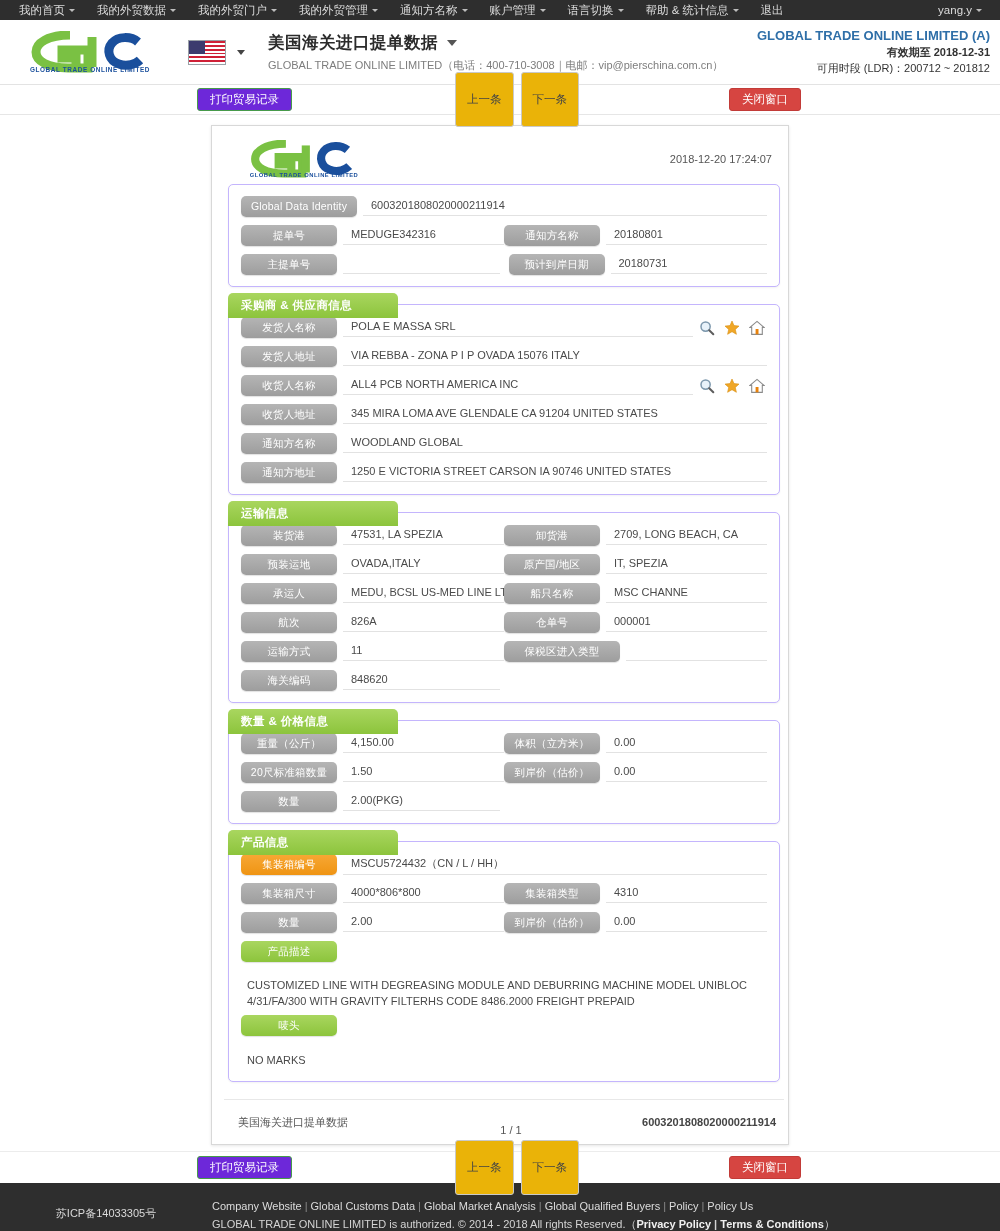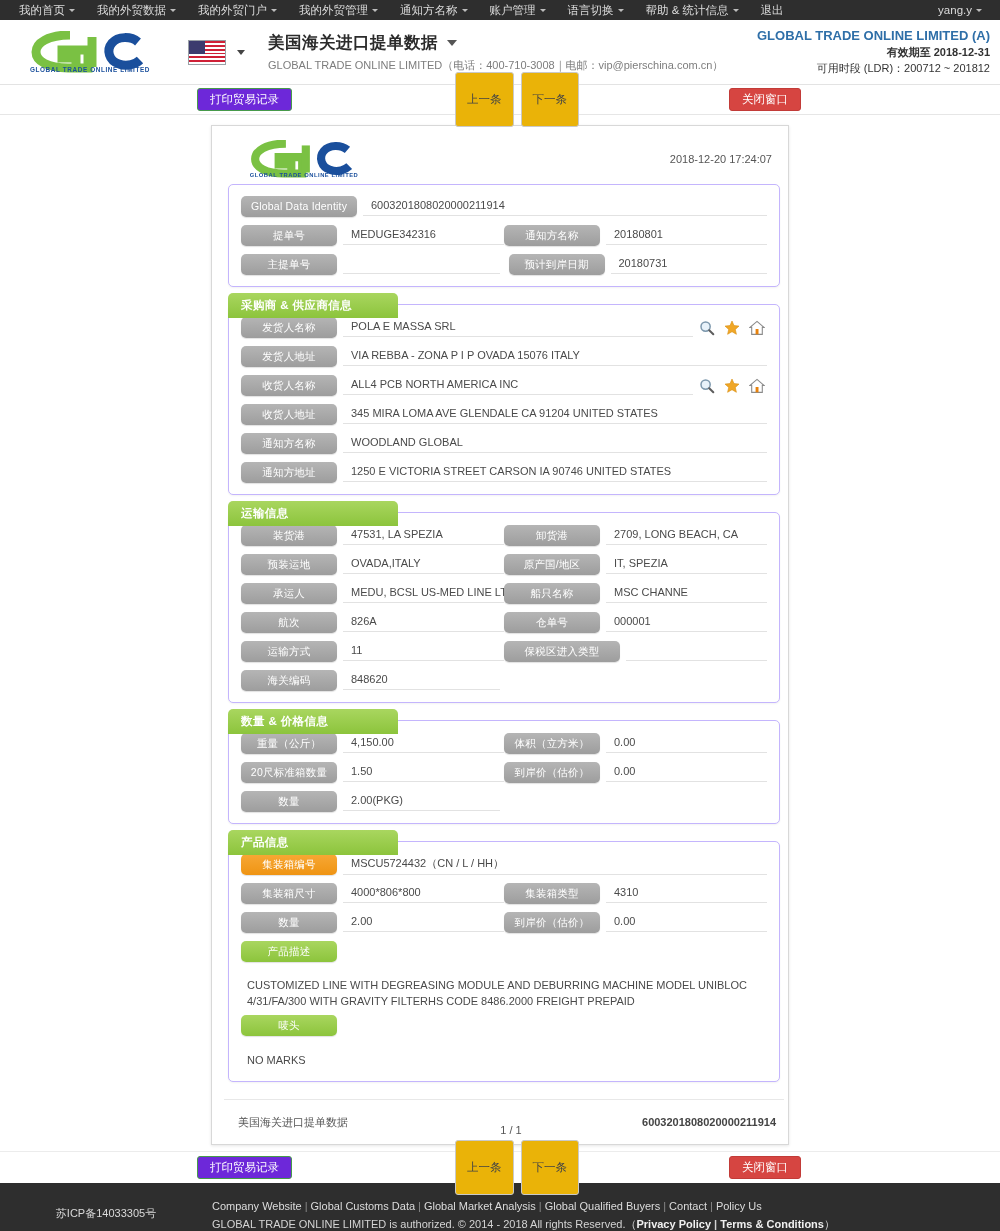--- a/index.html
+++ b/index.html
@@ -604,19 +604,19 @@
     <button class="btn btn-grey">上一条</button>
     <button class="btn btn-grey">下一条</button>
   </div>
   <div class="ab-right"><button class="btn btn-red">关闭窗口</button></div>
 </div>
 
 <div class="site-footer">
   <div class="icp">苏ICP备14033305号</div>
   <div>
     <div class="foot-links">
-      <a>Company Website</a><span class="sep">|</span><a>Global Customs Data</a><span class="sep">|</span><a>Global Market Analysis</a><span class="sep">|</span><a>Global Qualified Buyers</a><span class="sep">|</span><a>Contact</a><span class="sep">|</span><a>Policy Us</a>
+      <a>Company Website</a><span class="sep">|</span><a>Global Customs Data</a><span class="sep">|</span><a>Global Market Analysis</a><span class="sep">|</span><a>Global Qualified Buyers</a><span class="sep">|</span><a>Policy</a><span class="sep">|</span><a>Policy Us</a>
     </div>
     <div class="foot-copy">
       <span>GLOBAL TRADE ONLINE LIMITED is authorized. © 2014 - 2018 All rights Reserved.（</span><b><a style="color:#f0f0f0;text-decoration:none;">Privacy Policy</a></b><b> | </b><b><a style="color:#f0f0f0;text-decoration:none;">Terms &amp; Conditions</a></b><span>）</span>
     </div>
   </div>
 </div>
 
 </body></html>

